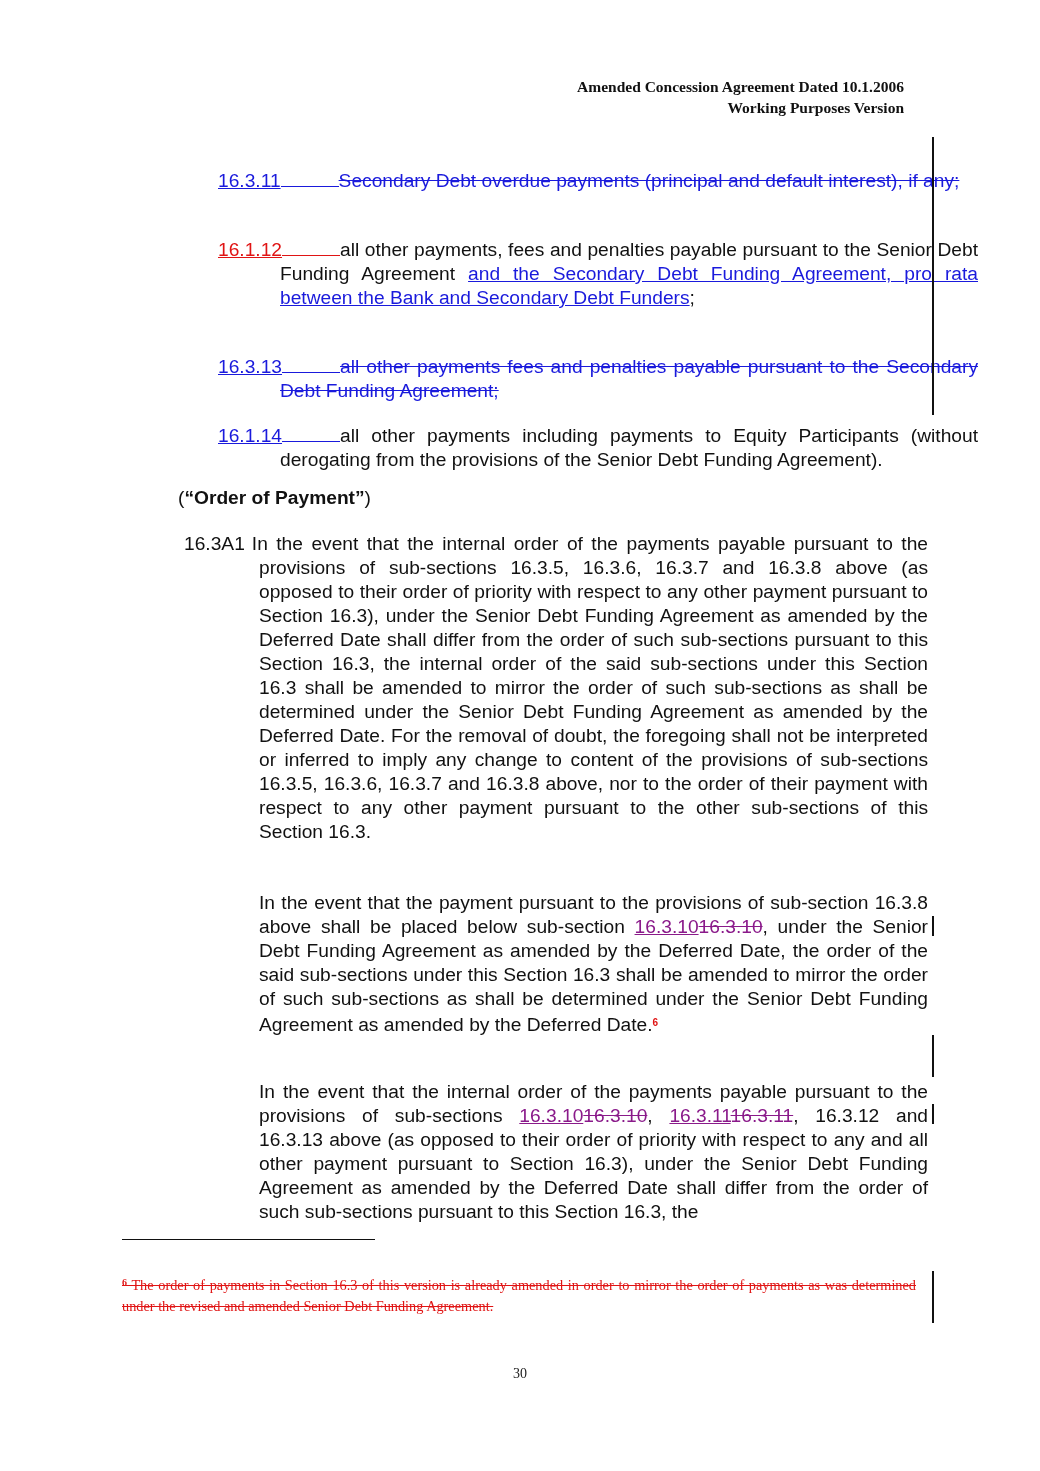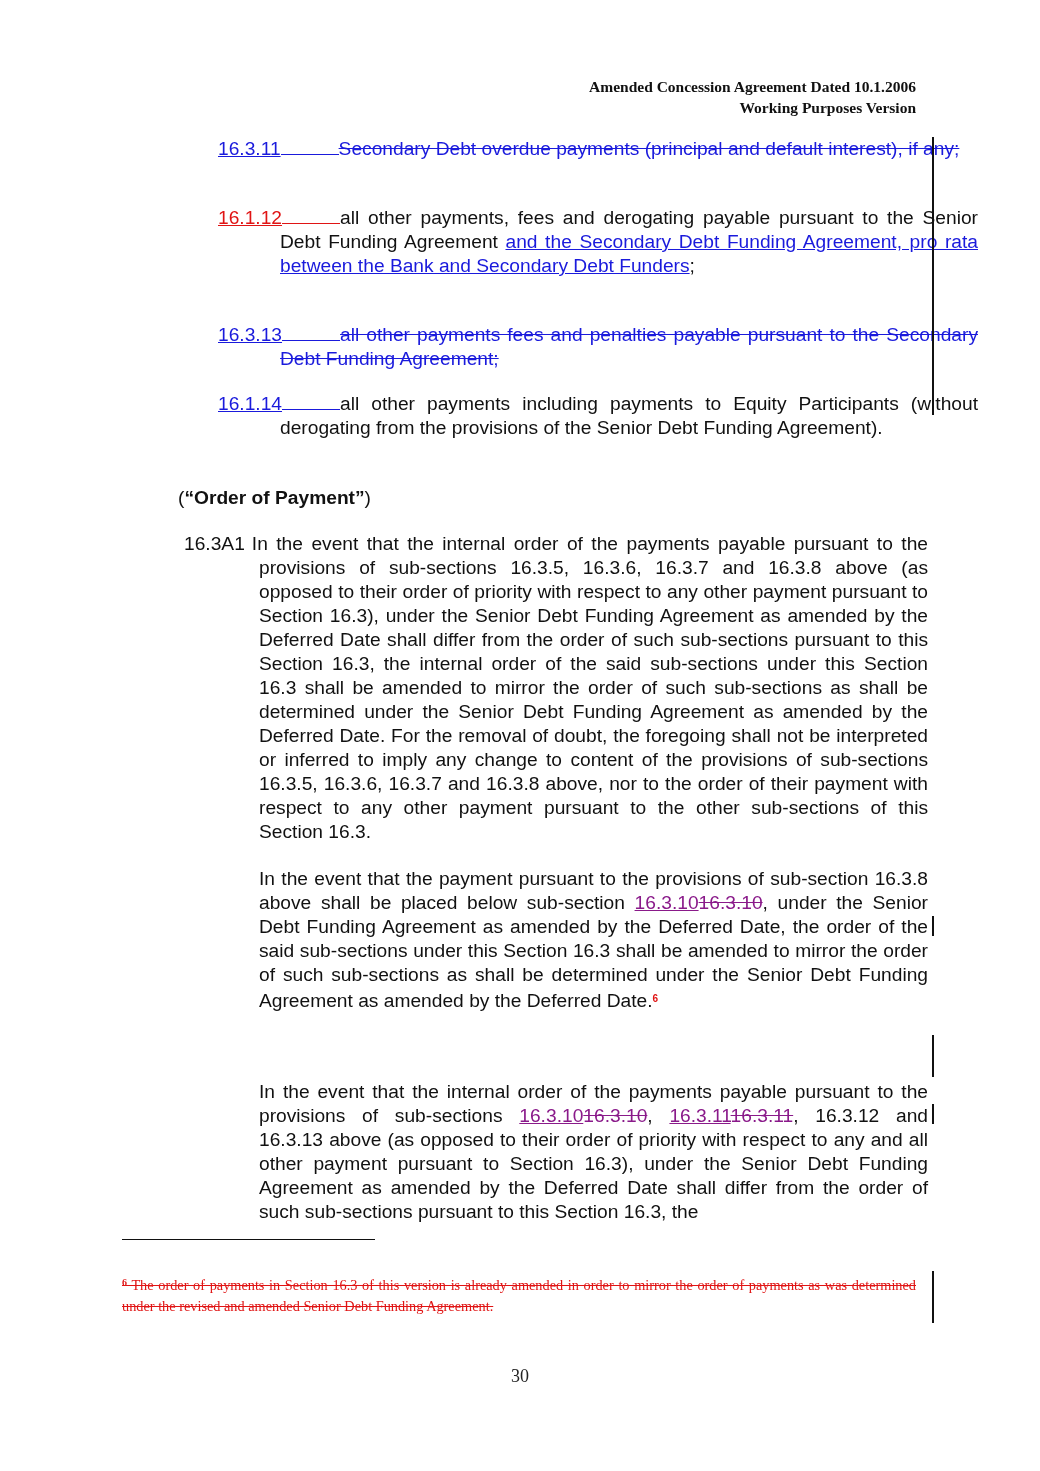--- a/index.html
+++ b/index.html
@@ -1,73 +1,73 @@
 <!DOCTYPE html>
 <html><head>
 <meta charset="utf-8">
 <style>
   html, body { margin:0; padding:0; background:#ffffff; }
   body { width:1040px; height:1471px; position:relative; overflow:hidden; }
   .page { position:absolute; left:0; top:0; width:1040px; height:1471px; }
-  .header { position:absolute; right:124px; top:76px; text-align:right;
+  .header { position:absolute; right:136px; top:76px; text-align:right;
     font-family:"Liberation Serif", serif; font-weight:bold; font-size:15.5px; line-height:21px; color:#111; }
   .body-text { font-family:"Liberation Sans", sans-serif; font-size:19.2px; line-height:24px; color:#111; }
   .item { position:absolute; left:218px; width:698px; text-align:justify; text-align-last:left; }
   .item .num { text-decoration:underline; }
   .item .gap { display:inline-block; width:58px; border-bottom:1.3px solid currentColor; height:1px; vertical-align:0px; margin-right:0; }
   .blue { color:#1a1adc; }
   .red { color:#e01414; }
   .purple { color:#8a1a8a; }
   .ins { text-decoration:underline; }
   .del { text-decoration:line-through; }
-  .hang { padding-left:62px; text-indent:-62px; }
+  .hang { padding-left:62px; text-indent:-62px;margin-top:32px; }
   .order { position:absolute; left:178px; top:486px; }
   .para { position:absolute; left:247px; width:669px; text-align:justify; text-align-last:left;margin-left:12px; }
   .p1 { left:172px; width:744px; top:532px; padding-left:75px; text-indent:-75px; box-sizing:border-box; }
   .bar { position:absolute; width:1.5px; background:#111; }
   .fn-rule { position:absolute; left:122px; top:1239px; width:253px; height:1px; background:#111; }
   .footnote { position:absolute; left:122px; top:1272px; width:794px; font-family:"Liberation Serif", serif; font-size:14.3px; line-height:21px; color:#e01414; text-decoration:line-through; text-align:justify; text-align-last:left; }
   .sup { font-size:10px; vertical-align:5px; font-weight:bold; color:#e01414; }
-  .pagenum { position:absolute; left:0; width:1040px; top:1366px; text-align:center; font-family:"Liberation Serif", serif; font-size:18px; color:#222; }
+  .pagenum { position:absolute; left:0; width:1040px; top:1366px; text-align:center; font-family:"Liberation Serif", serif; font-size:14px; color:#222; }
 </style>
 </head>
 <body>
 
 <div class="page">
 
   <div class="header">
     <div>Amended Concession Agreement Dated 10.1.2006</div>
     <div>Working Purposes Version</div>
   </div>
 
   <div class="item body-text hang blue" style="top:137px;">
     <span class="num">16.3.11</span><span class="gap"></span><span class="del">Secondary Debt overdue payments (principal and default interest), if any;</span>
   </div>
 
   <div class="item body-text hang" style="top:206px;">
-    <span class="num red">16.1.12</span><span class="gap red"></span><span>all other payments, fees and derogating payable pursuant to the Senior Debt Funding Agreement </span><span class="ins blue">and the Secondary Debt Funding Agreement, pro rata between the Bank and Secondary Debt Funders</span><span>;</span>
+    <span class="num red">16.1.12</span><span class="gap red"></span><span>all other payments, fees and penalties payable pursuant to the Senior Debt Funding Agreement </span><span class="ins blue">and the Secondary Debt Funding Agreement, pro rata between the Bank and Secondary Debt Funders</span><span>;</span>
   </div>
 
   <div class="item body-text hang blue" style="top:323px;">
     <span class="num">16.3.13</span><span class="gap"></span><span class="del">all other payments fees and penalties payable pursuant to the Secondary Debt Funding Agreement;</span>
   </div>
 
   <div class="item body-text hang" style="top:392px;">
     <span class="num blue">16.1.14</span><span class="gap blue"></span><span>all other payments including payments to Equity Participants (without derogating from the provisions of the Senior Debt Funding Agreement).</span>
   </div>
 
   <div class="order body-text">
     <span>(</span><b>“Order of Payment”</b><span>)</span>
   </div>
 
   <div class="para p1 body-text">
     <span>16.3A1</span><span style="display:inline-block;width:7px;"></span><span>In the event that the internal order of the payments payable pursuant to the provisions of sub-sections 16.3.5, 16.3.6, 16.3.7 and 16.3.8 above (as opposed to their order of priority with respect to any other payment pursuant to Section 16.3), under the Senior Debt Funding Agreement as amended by the Deferred Date shall differ from the order of such sub-sections pursuant to this Section 16.3, the internal order of the said sub-sections under this Section 16.3 shall be amended to mirror the order of such sub-sections as shall be determined under the Senior Debt Funding Agreement as amended by the Deferred Date. For the removal of doubt, the foregoing shall not be interpreted or inferred to imply any change to content of the provisions of sub-sections 16.3.5, 16.3.6, 16.3.7 and 16.3.8 above, nor to the order of their payment with respect to any other payment pursuant to the other sub-sections of this Section 16.3.</span>
   </div>
 
-  <div class="para body-text" style="top:867px;">
+  <div class="para body-text" style="top:891px;">
     <span>In the event that the payment pursuant to the provisions of sub-section 16.3.8 above shall be placed below sub-section </span><span class="purple ins">16.3.10</span><span class="purple del">16.3.10</span><span>, under the Senior Debt Funding Agreement as amended by the Deferred Date, the order of the said sub-sections under this Section 16.3 shall be amended to mirror the order of such sub-sections as shall be determined under the Senior Debt Funding Agreement as amended by the Deferred Date.</span><span class="sup">6</span>
   </div>
 
   <div class="para body-text" style="top:1080px;">
     <span>In the event that the internal order of the payments payable pursuant to the provisions of sub-sections </span><span class="purple ins">16.3.10</span><span class="purple del">16.3.10</span><span>, </span><span class="purple ins">16.3.11</span><span class="purple del">16.3.11</span><span>, 16.3.12 and 16.3.13  above (as opposed to their order of priority with respect to any and all other payment pursuant to Section 16.3), under the Senior Debt Funding Agreement as amended by the Deferred Date shall differ from the order of such sub-sections pursuant to this Section 16.3, the</span>
   </div>
 
   <div class="bar" style="left:932px; top:137px; height:278px;"></div>
   <div class="bar" style="left:932px; top:916px; height:20px;"></div>
   <div class="bar" style="left:932px; top:1035px; height:42px;"></div>

